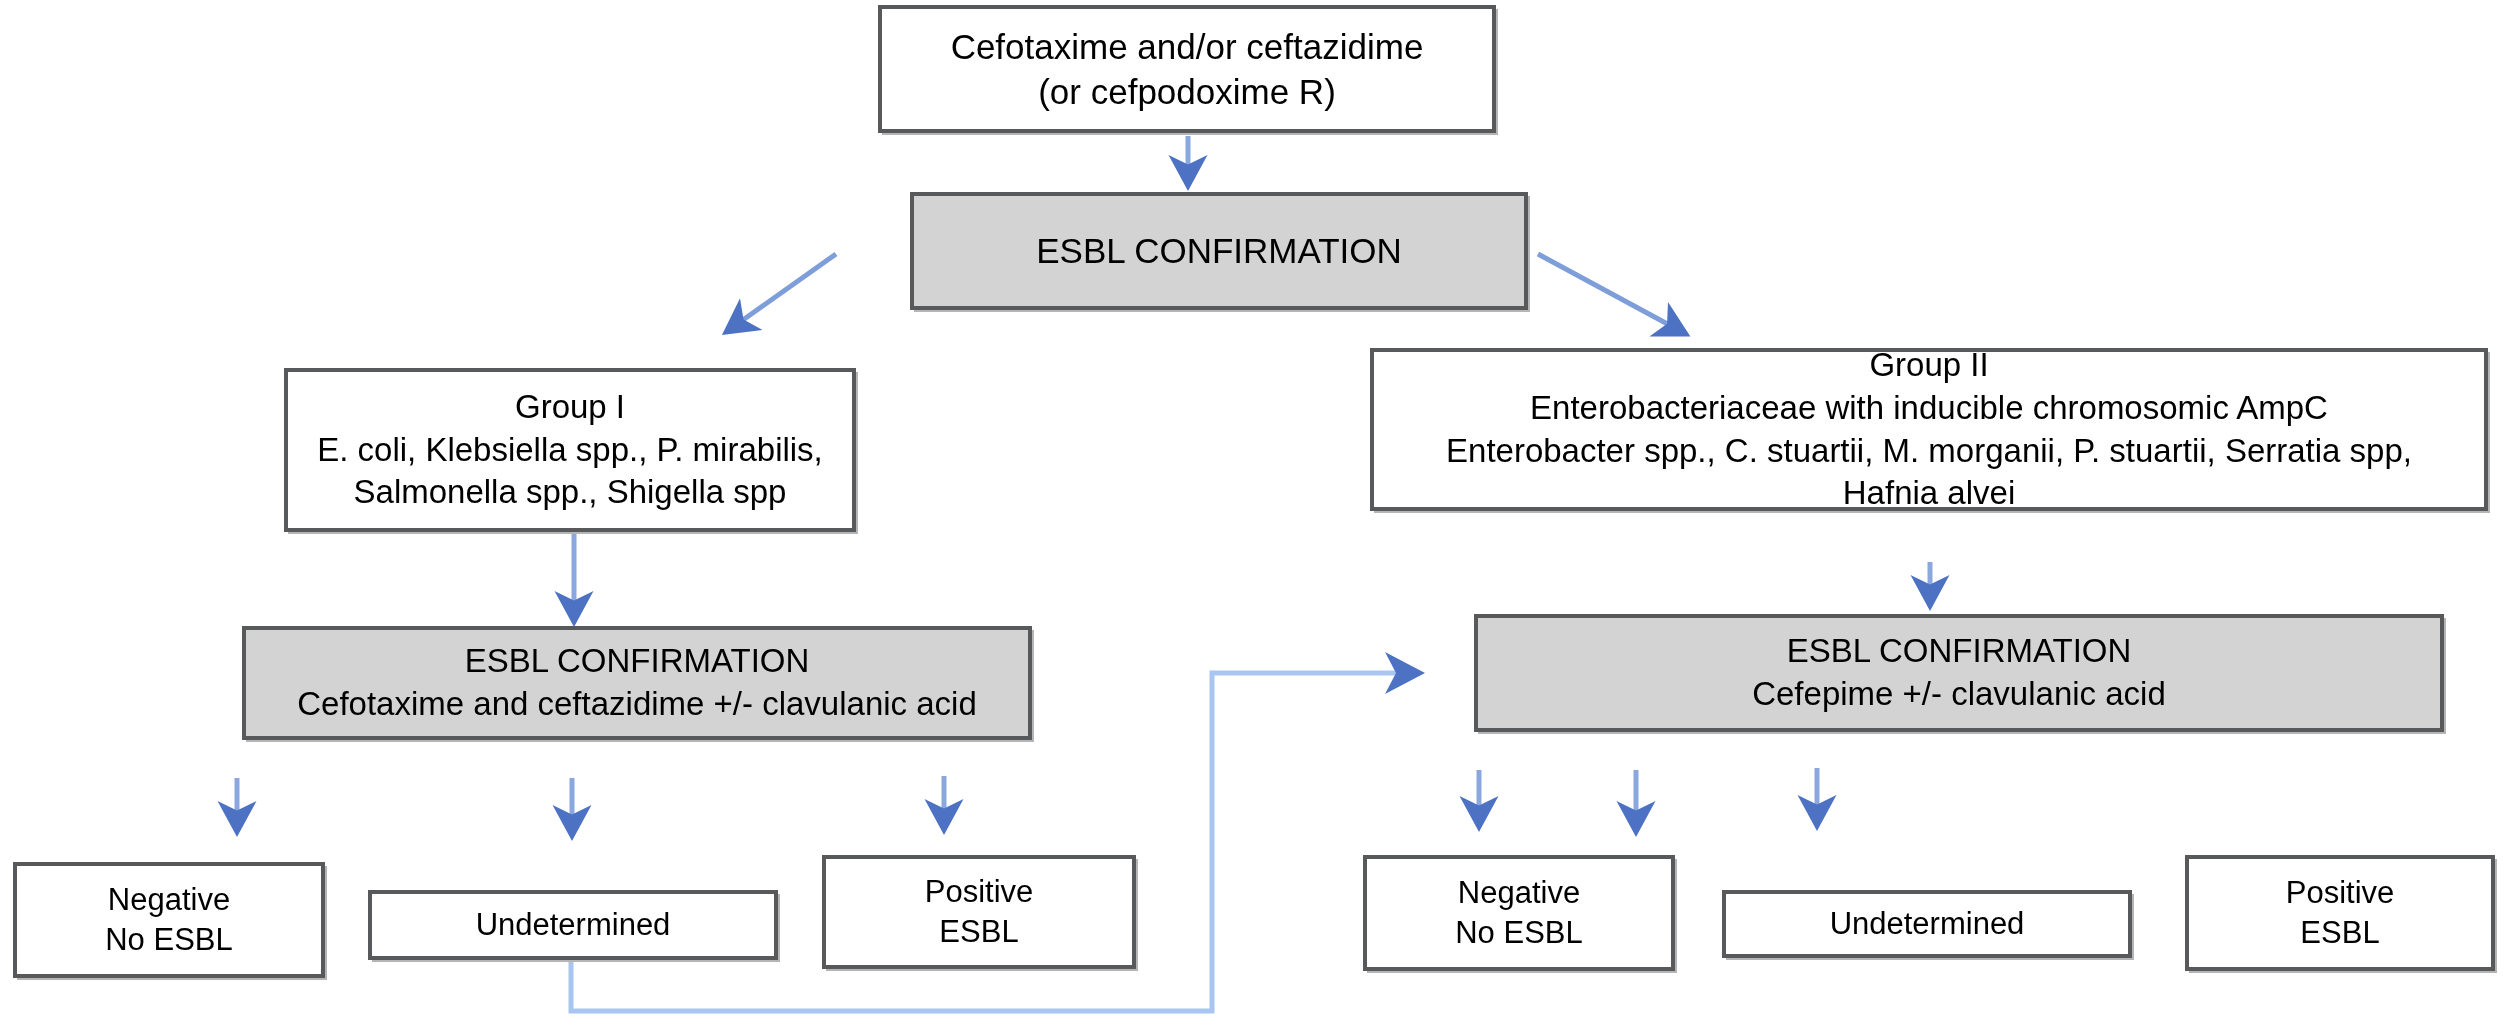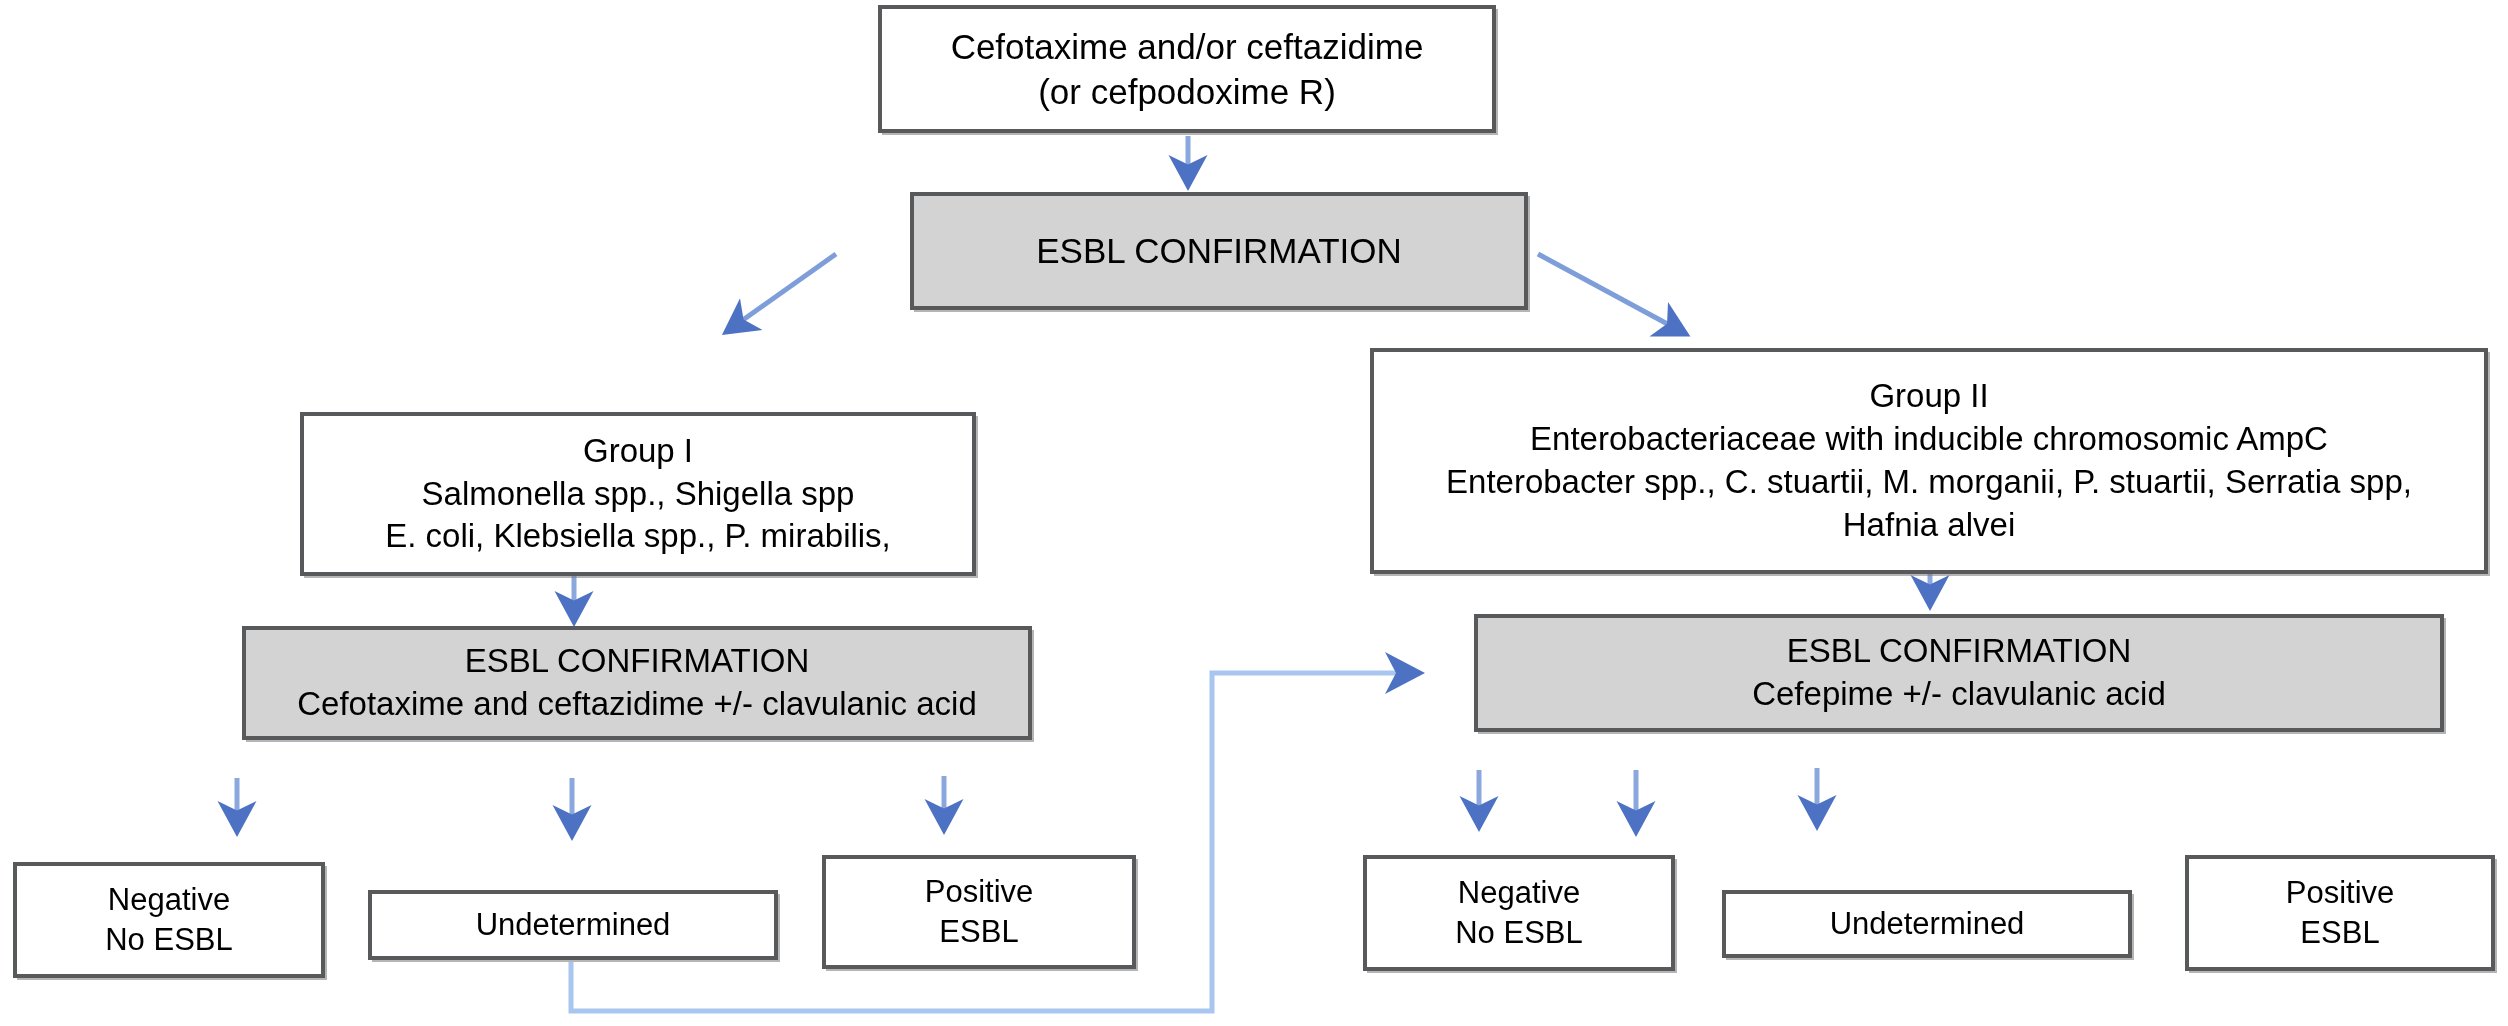--- a/index.html
+++ b/index.html
@@ -114,27 +114,27 @@
 
   <div class="node" style="left:878px; top:5px; width:618px; height:128px;">
     <span class="line fs-lg">Cefotaxime and/or ceftazidime</span>
     <span class="line fs-lg">(or cefpodoxime R)</span>
   </div>
 
   <div class="node shaded" style="left:878px; top:192px; width:618px; height:118px;">
     <span class="line fs-lg">ESBL CONFIRMATION</span>
   </div>
 
-  <div class="node" style="left:300px; top:368px; width:676px; height:164px;margin-top:44px;">
+  <div class="node" style="left:284px; top:368px; width:572px; height:164px;">
     <span class="line fs-md">Group I</span>
+    <span class="line fs-md">E. coli, Klebsiella spp., P. mirabilis,</span>
     <span class="line fs-md">Salmonella spp., Shigella spp</span>
-    <span class="line fs-md">E. coli, Klebsiella spp., P. mirabilis,</span>
   </div>
 
-  <div class="node" style="left:1370px; top:348px; width:1118px; height:226px;">
+  <div class="node" style="left:1370px; top:348px; width:1118px; height:163px;">
     <span class="line fs-md">Group II</span>
     <span class="line fs-md">Enterobacteriaceae with inducible chromosomic AmpC</span>
     <span class="line fs-md">Enterobacter spp., C. stuartii, M. morganii, P. stuartii, Serratia spp,</span>
     <span class="line fs-md">Hafnia alvei</span>
   </div>
 
   <div class="node shaded" style="left:210px; top:626px; width:790px; height:114px;">
     <span class="line fs-md">ESBL CONFIRMATION</span>
     <span class="line fs-md">Cefotaxime and ceftazidime +/- clavulanic acid</span>
   </div>

